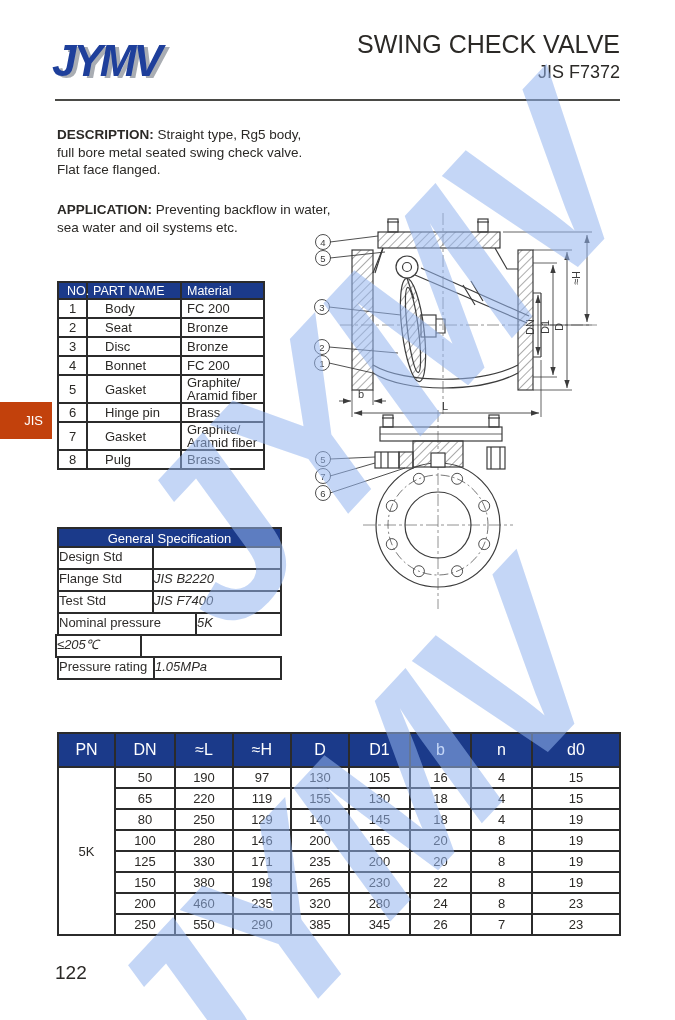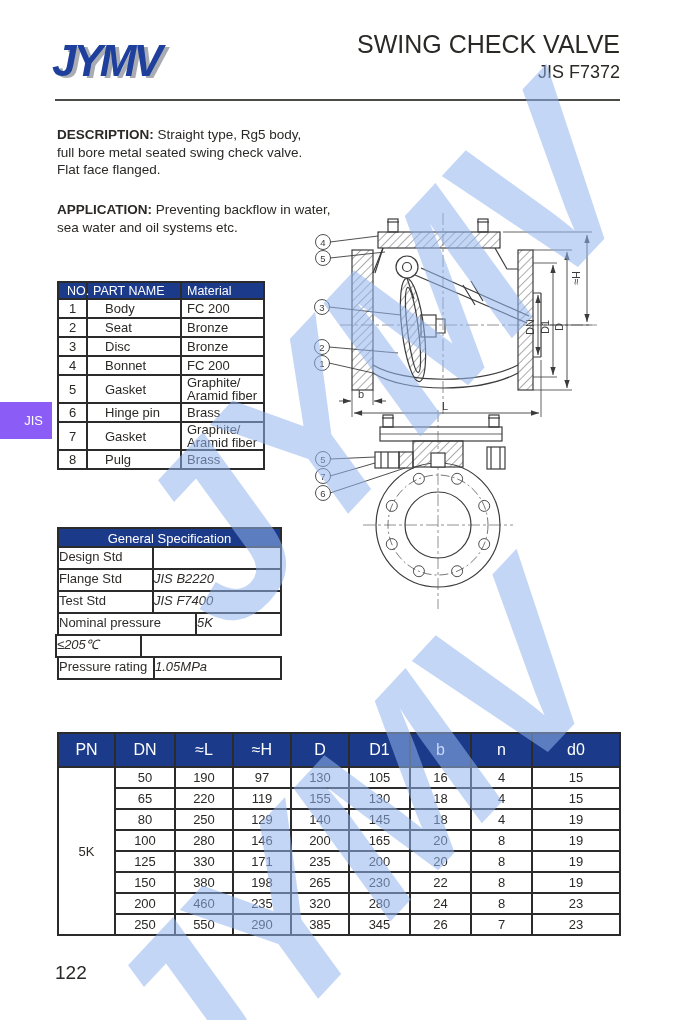--- a/index.html
+++ b/index.html
@@ -42,21 +42,21 @@
   .wa { width:97px; } .wb { width:130px; }
   .wc { width:140px; } .wd { width:87px; }
   .we { width:98px; }  .wf { width:129px; }
 
   
   #dims-table { position:absolute; left:57px; top:732px; width:562px; table-layout:fixed; }
   #dims-table th { height:34px; font-size:16px; }
   #dims-table td { height:21px; text-align:center; font-size:13px; }
 
   
-  .jis-tab { position:absolute; left:0; top:402px; width:52px; height:37px; background:#8b5cf6;
+  .jis-tab { position:absolute; left:0; top:402px; width:52px; height:37px; background:#c2410c;
              color:#fff; font-size:13px; display:flex; align-items:center; justify-content:flex-end;
              padding-right:9px; }
   .page-num { position:absolute; left:55px; top:962px; font-size:19px; color:#2b2926; }
 
   
   #drawing { position:absolute; left:295px; top:205px; }
   #drawing text { font-family:"Liberation Sans", sans-serif; fill:#3c3c3c; }
 
   
   .wm { position:absolute; font-size:235px; font-weight:900; font-style:italic; letter-spacing:-6px;

